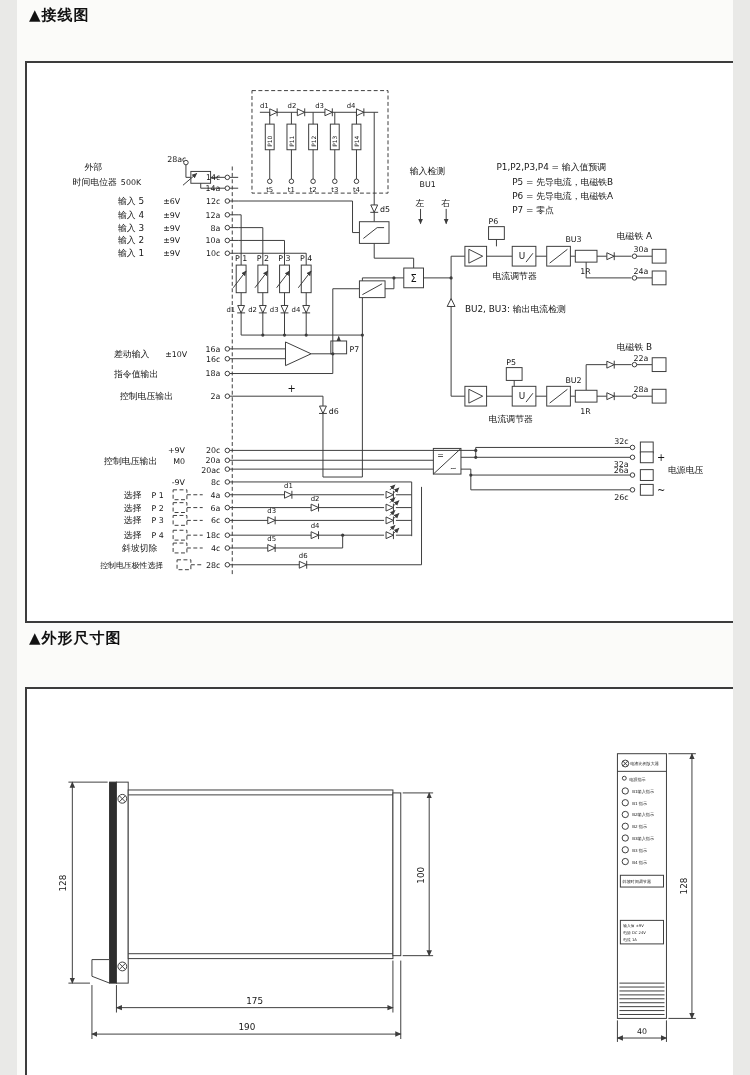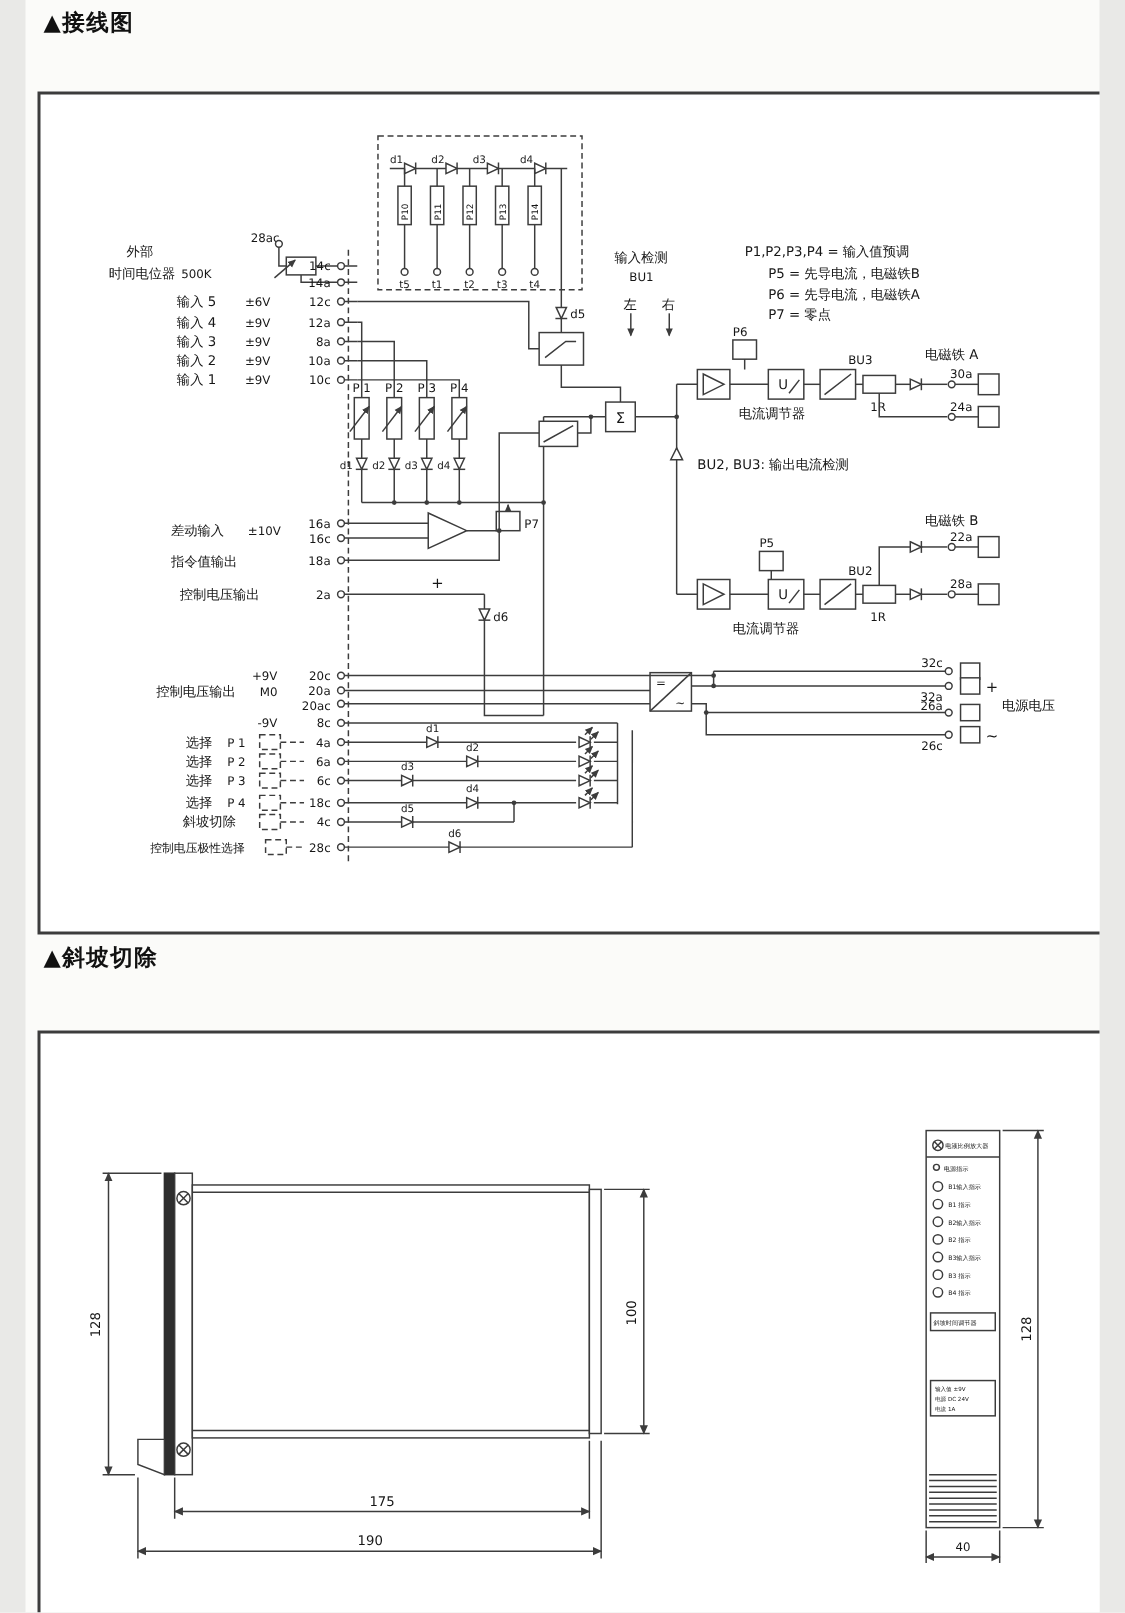--- a/index.html
+++ b/index.html
@@ -380,21 +380,21 @@
         <text class="t8" x="126" y="482">P 4</text>
         <text class="t8 end" x="196" y="482">18c</text>
         <text class="t9" x="96" y="495">斜坡切除</text>
         <text class="t8 end" x="196" y="495">4c</text>
         <text class="t8" x="74" y="512">控制电压极性选择</text>
         <text class="t8 end" x="196" y="512">28c</text>
       </g>
     </svg>
   </div>
 
-  <div class="sec-title t2">▲斜坡切除</div>
+  <div class="sec-title t2">▲外形尺寸图</div>
 
   <div class="frame frame2">
     <svg width="724" height="400" viewBox="0 0 734 408">
       <defs>
         <marker id="ah2" viewBox="0 0 10 10" refX="8" refY="5" markerWidth="7" markerHeight="7" orient="auto-start-reverse">
           <path d="M0,1 L9,5 L0,9 z" fill="#3c3c3c"></path>
         </marker>
       </defs>
 
       <g>

